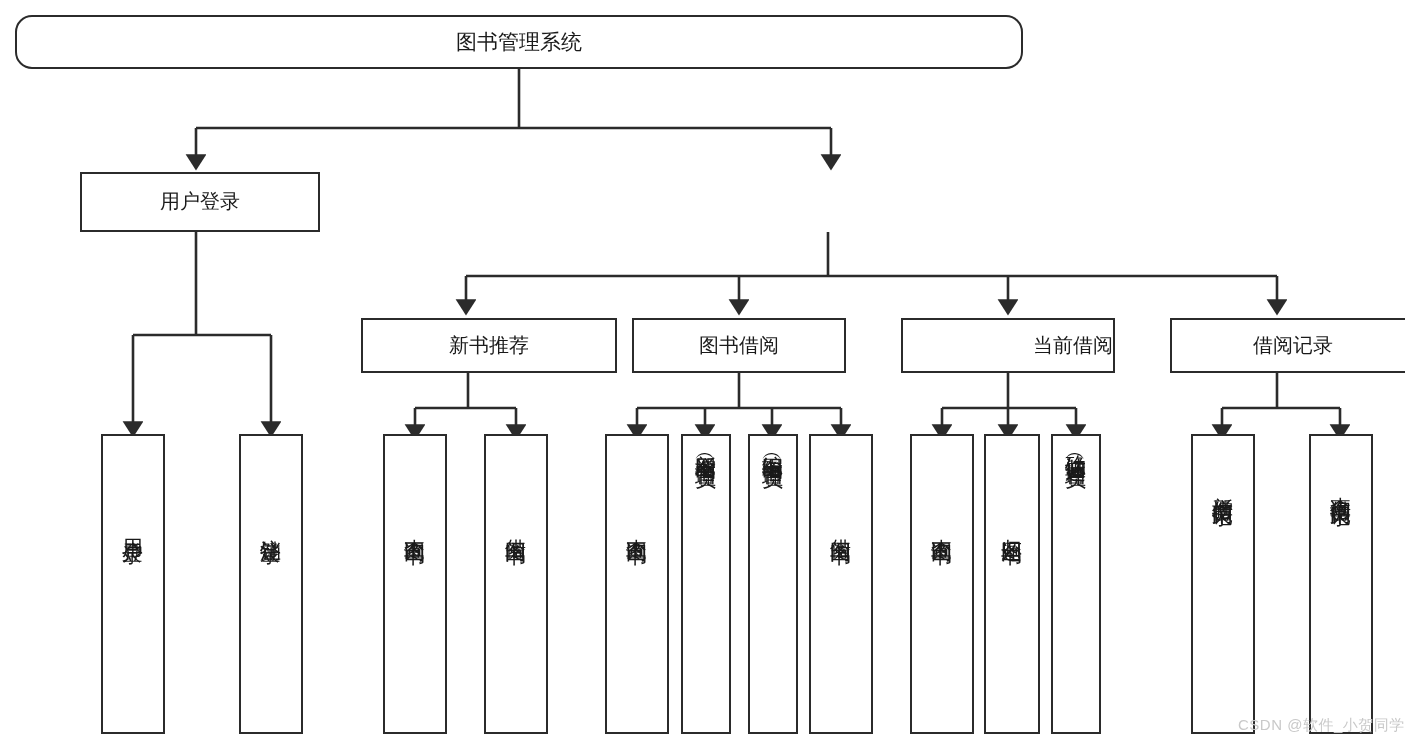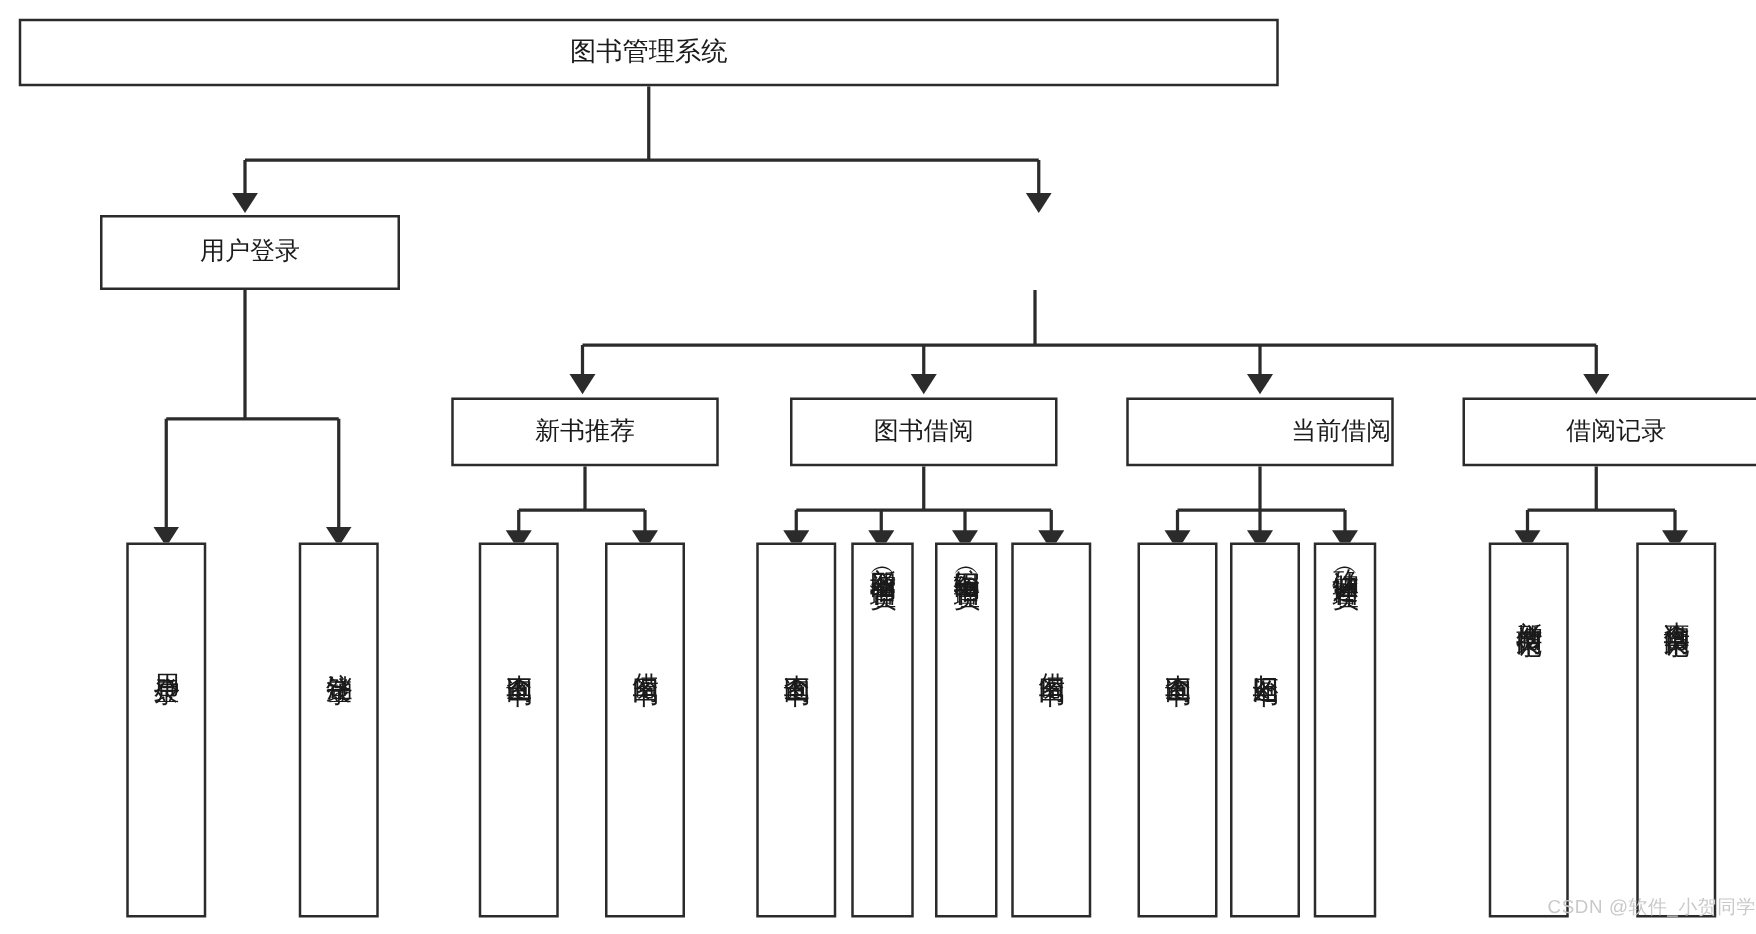--- a/index.html
+++ b/index.html
@@ -105,29 +105,29 @@
       <path d="M1008,408 L1008,430" marker-end="url(#arw)"></path>
       <path d="M1076,408 L1076,430" marker-end="url(#arw)"></path>
 
       <path d="M1277,373 L1277,408"></path>
       <path d="M1222,408 L1340,408"></path>
       <path d="M1222,408 L1222,430" marker-end="url(#arw)"></path>
       <path d="M1340,408 L1340,430" marker-end="url(#arw)"></path>
     </g>
   </svg>
 
-  <div class="node h-node root" style="left:15px;top:15px;width:1008px;height:54px;">
+  <div class="node h-node root" style="left:15px;top:15px;width:1008px;height:54px;border-radius:17px;">
     <span class="lbl">图书管理系统</span>
   </div>
 
   <div class="node h-node" style="left:80px;top:172px;width:240px;height:60px;">
     <span class="lbl">用户登录</span>
   </div>
 
-  <div class="node h-node" style="left:361px;top:318px;width:214px;height:55px;">
+  <div class="node h-node" style="left:361px;top:318px;width:256px;height:55px;">
     <span class="lbl">新书推荐</span>
   </div>
   <div class="node h-node" style="left:632px;top:318px;width:214px;height:55px;font-family:Liberation Serif, serif;">
     <span class="lbl">图书借阅</span>
   </div>
   <div class="node h-node" style="left:901px;top:318px;width:214px;height:55px;justify-content:flex-end;">
     <span class="lbl">当前借阅</span>
   </div>
   <div class="node h-node" style="left:1170px;top:318px;width:246px;height:55px;">
     <span class="lbl">借阅记录</span>

